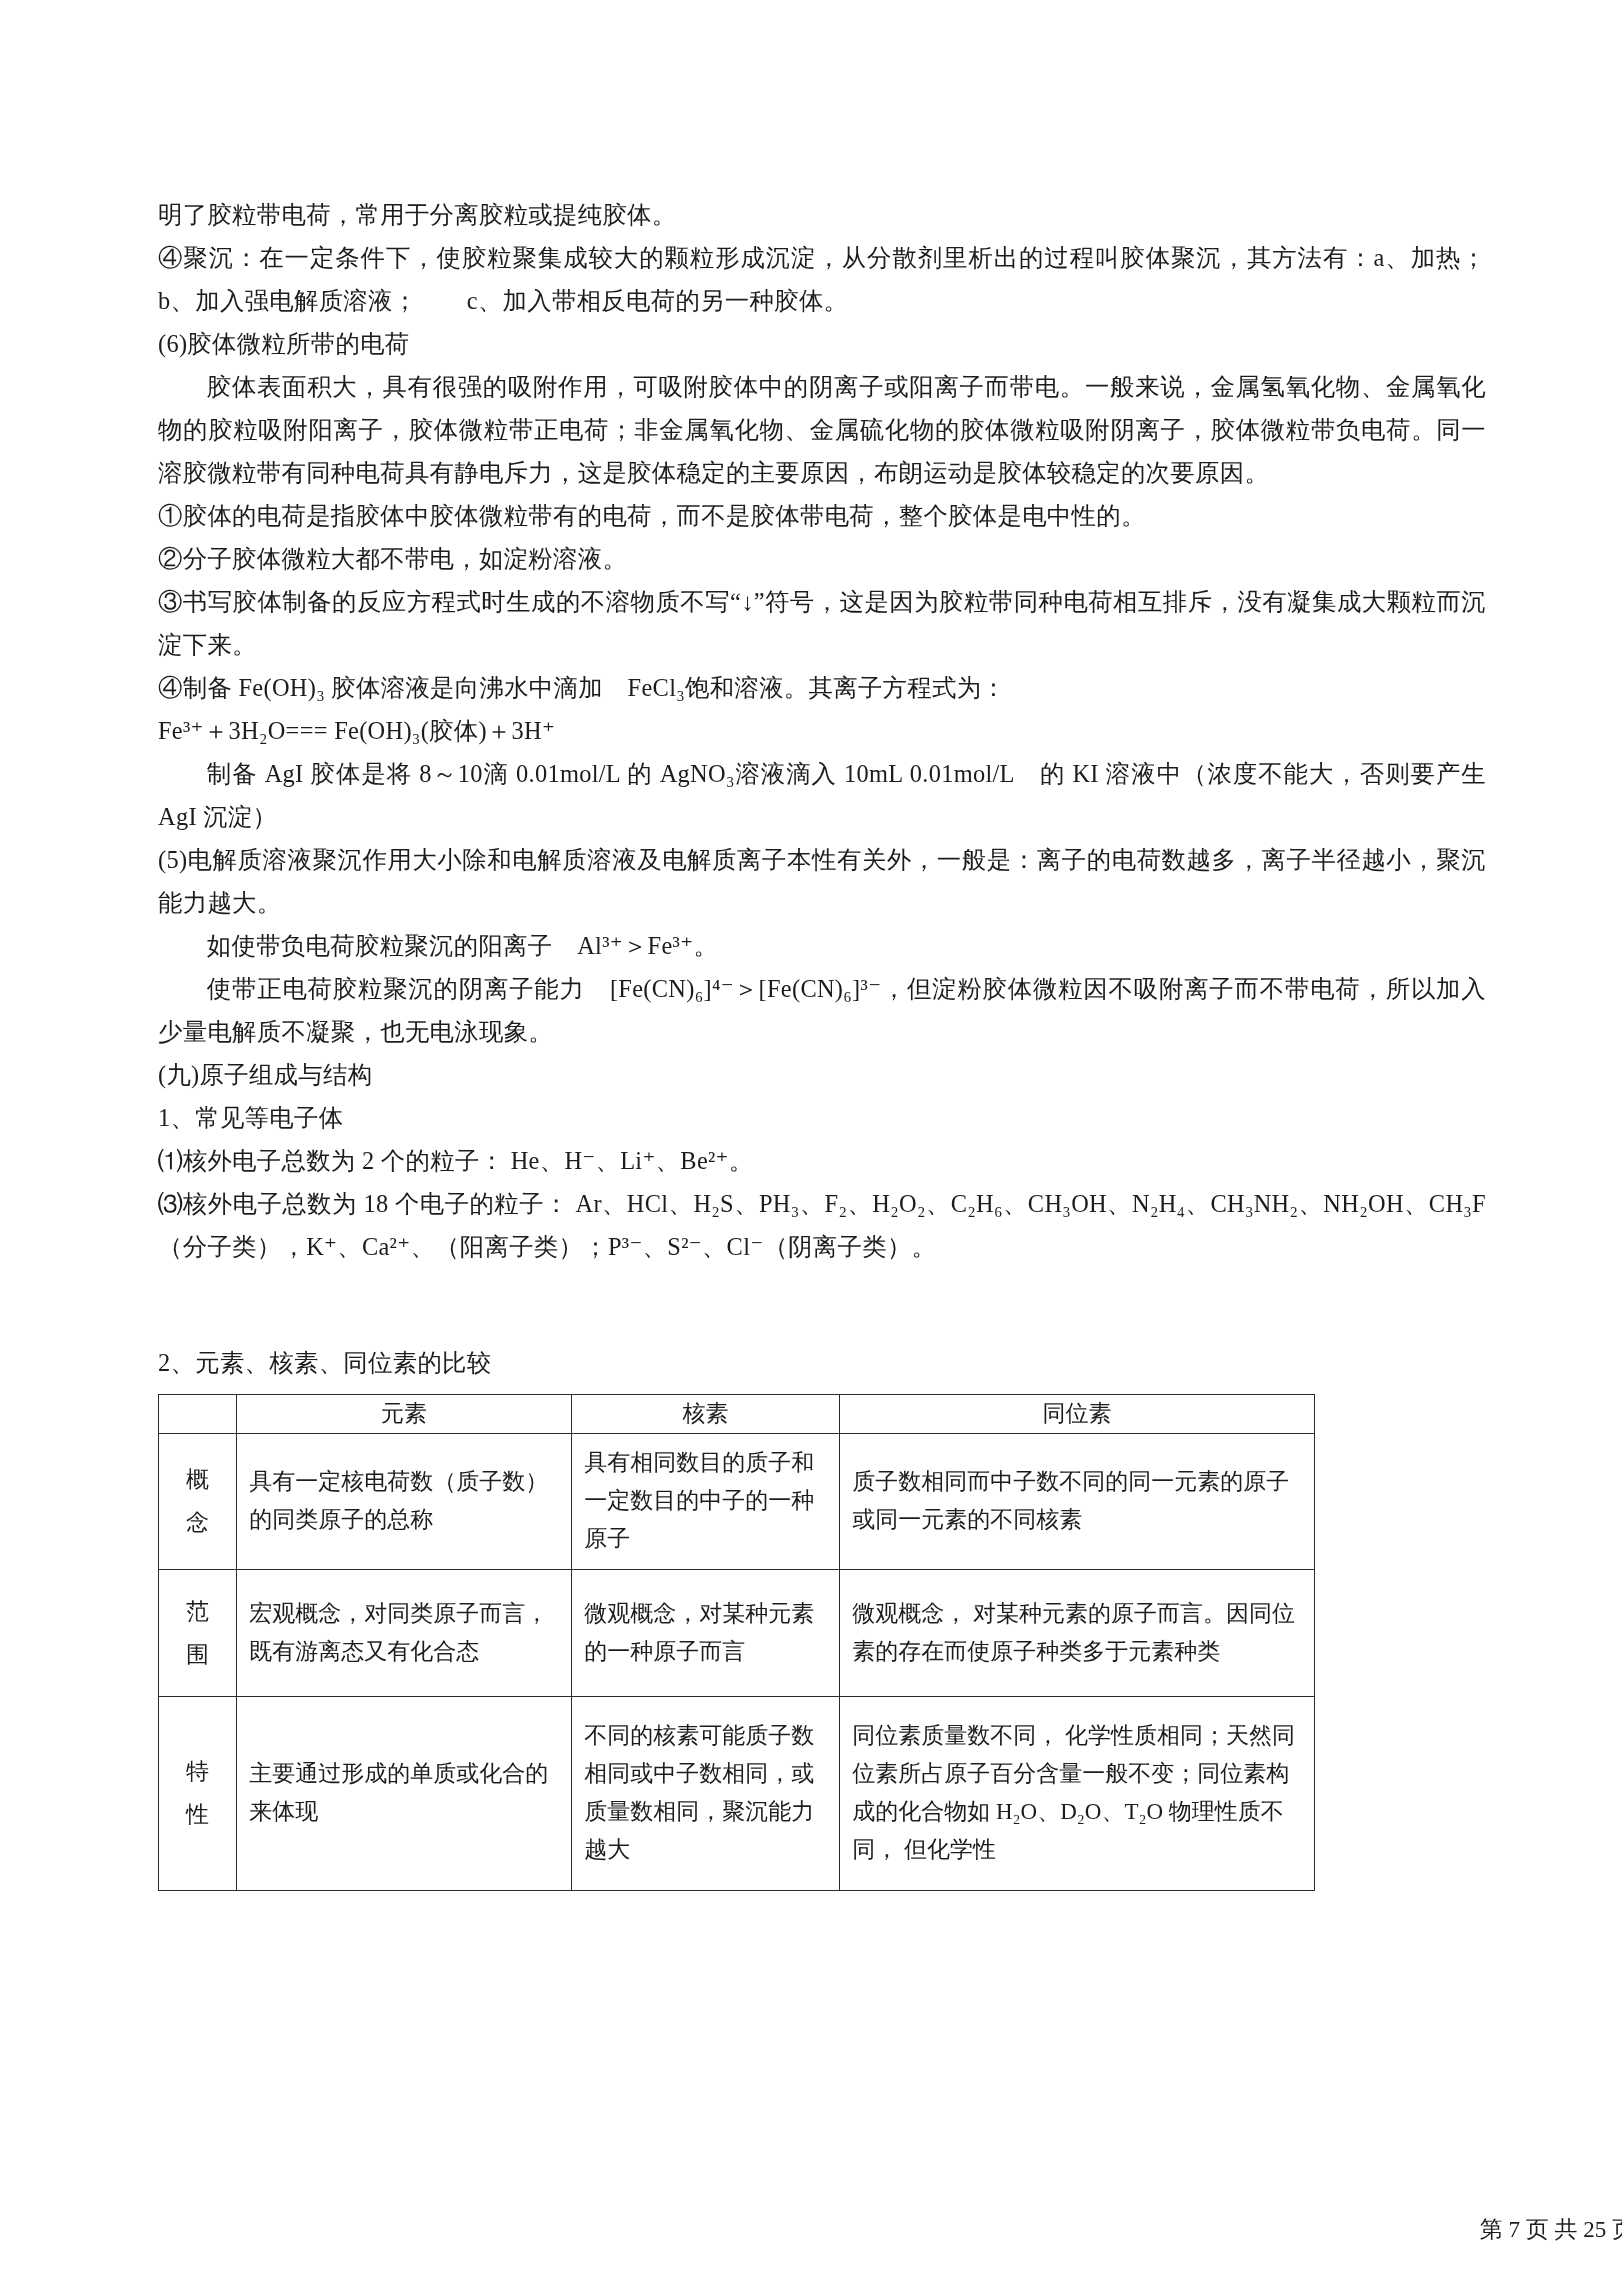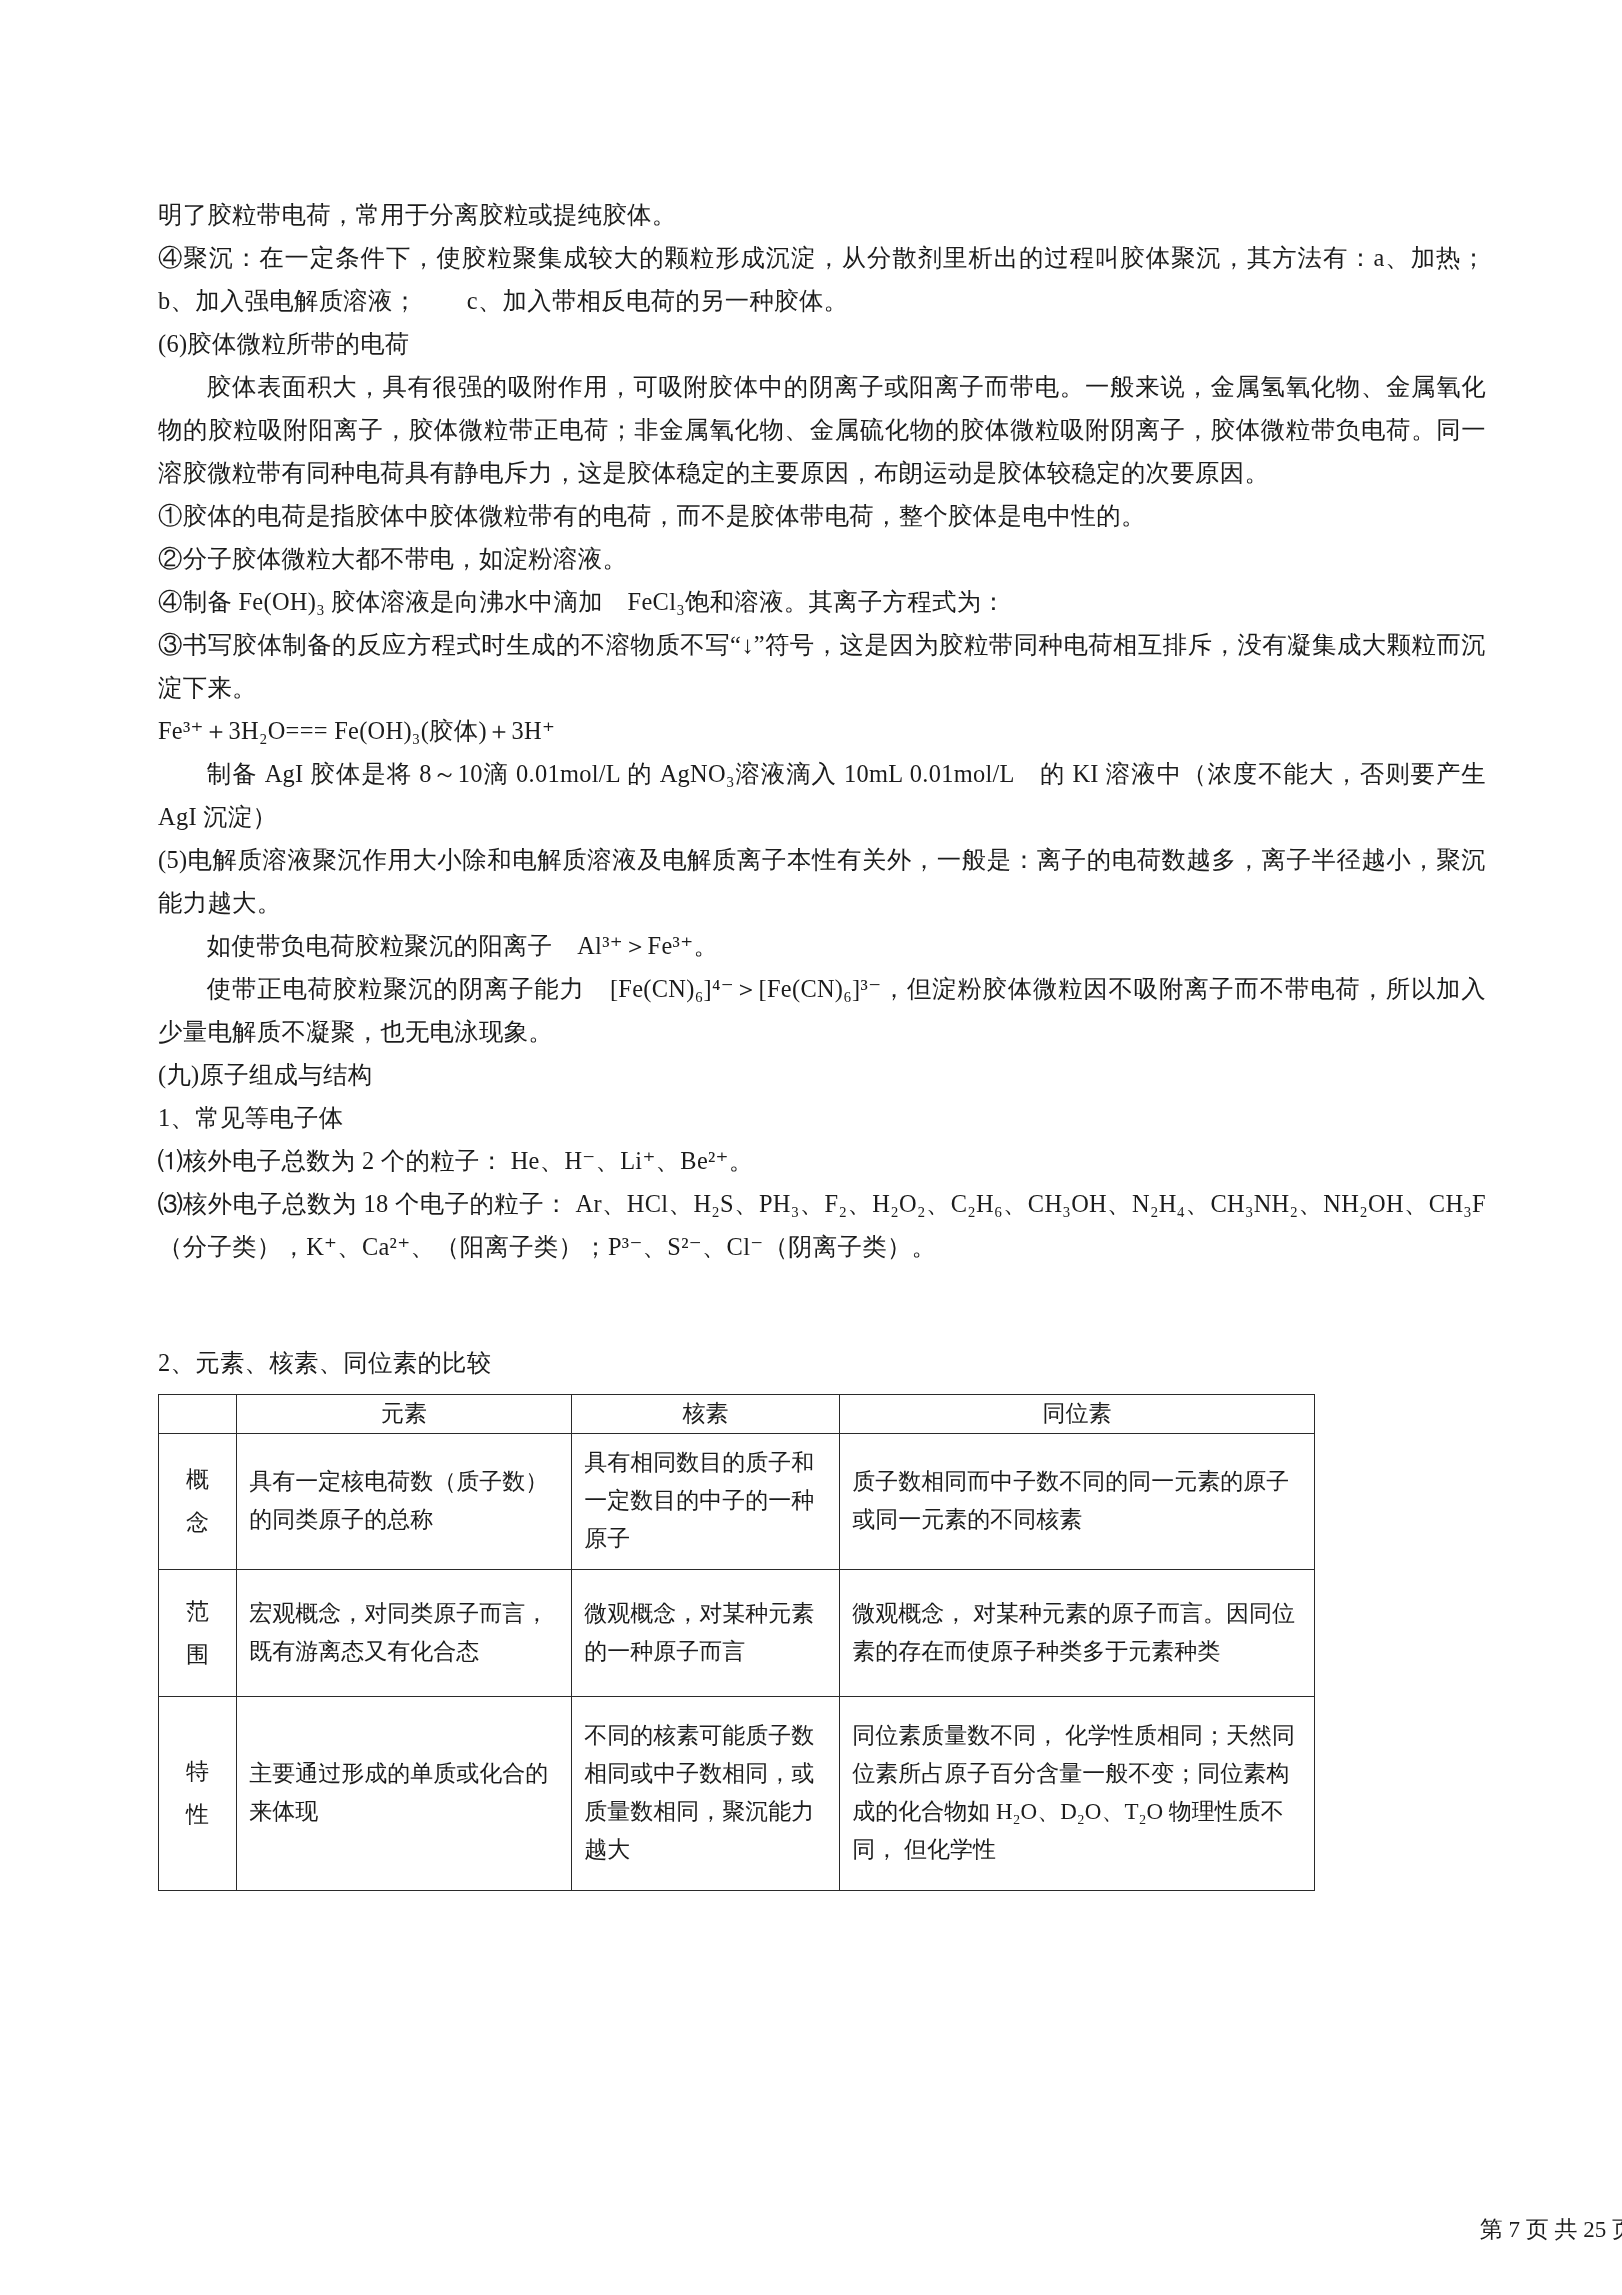--- a/index.html
+++ b/index.html
@@ -63,22 +63,22 @@
 <body>
 
 <div class="page">
   <div class="content">
     <p class="para">明了胶粒带电荷，常用于分离胶粒或提纯胶体。</p>
     <p class="para">④聚沉：在一定条件下，使胶粒聚集成较大的颗粒形成沉淀，从分散剂里析出的过程叫胶体聚沉，其方法有：a、加热；　b、加入强电解质溶液；　　c、加入带相反电荷的另一种胶体。</p>
     <p class="para">(6)胶体微粒所带的电荷</p>
     <p class="para indent">胶体表面积大，具有很强的吸附作用，可吸附胶体中的阴离子或阳离子而带电。一般来说，金属氢氧化物、金属氧化物的胶粒吸附阳离子，胶体微粒带正电荷；非金属氧化物、金属硫化物的胶体微粒吸附阴离子，胶体微粒带负电荷。同一溶胶微粒带有同种电荷具有静电斥力，这是胶体稳定的主要原因，布朗运动是胶体较稳定的次要原因。</p>
     <p class="para">①胶体的电荷是指胶体中胶体微粒带有的电荷，而不是胶体带电荷，整个胶体是电中性的。</p>
     <p class="para">②分子胶体微粒大都不带电，如淀粉溶液。</p>
+    <p class="para">③书写胶体制备的反应方程式时生成的不溶物质不写“↓”符号，这是因为胶粒带同种电荷相互排斥，没有凝集成大颗粒而沉淀下来。</p>
     <p class="para">④制备 Fe(OH)₃ 胶体溶液是向沸水中滴加　FeCl₃饱和溶液。其离子方程式为：</p>
-    <p class="para">③书写胶体制备的反应方程式时生成的不溶物质不写“↓”符号，这是因为胶粒带同种电荷相互排斥，没有凝集成大颗粒而沉淀下来。</p>
     <p class="para">Fe³⁺＋3H₂O=== Fe(OH)₃(胶体)＋3H⁺</p>
     <p class="para indent">制备 AgI 胶体是将 8～10滴 0.01mol/L 的 AgNO₃溶液滴入 10mL 0.01mol/L　的 KI 溶液中（浓度不能大，否则要产生 AgI 沉淀）</p>
     <p class="para">(5)电解质溶液聚沉作用大小除和电解质溶液及电解质离子本性有关外，一般是：离子的电荷数越多，离子半径越小，聚沉能力越大。</p>
     <p class="para indent">如使带负电荷胶粒聚沉的阳离子　Al³⁺＞Fe³⁺。</p>
     <p class="para indent">使带正电荷胶粒聚沉的阴离子能力　[Fe(CN)₆]⁴⁻＞[Fe(CN)₆]³⁻，但淀粉胶体微粒因不吸附离子而不带电荷，所以加入少量电解质不凝聚，也无电泳现象。</p>
     <p class="para">(九)原子组成与结构</p>
     <p class="para">1、常见等电子体</p>
     <p class="para">⑴核外电子总数为 2 个的粒子： He、H⁻、Li⁺、Be²⁺。</p>
     <p class="para">⑶核外电子总数为 18 个电子的粒子： Ar、HCl、H₂S、PH₃、F₂、H₂O₂、C₂H₆、CH₃OH、N₂H₄、CH₃NH₂、NH₂OH、CH₃F（分子类），K⁺、Ca²⁺、（阳离子类）；P³⁻、S²⁻、Cl⁻（阴离子类）。</p>
 

